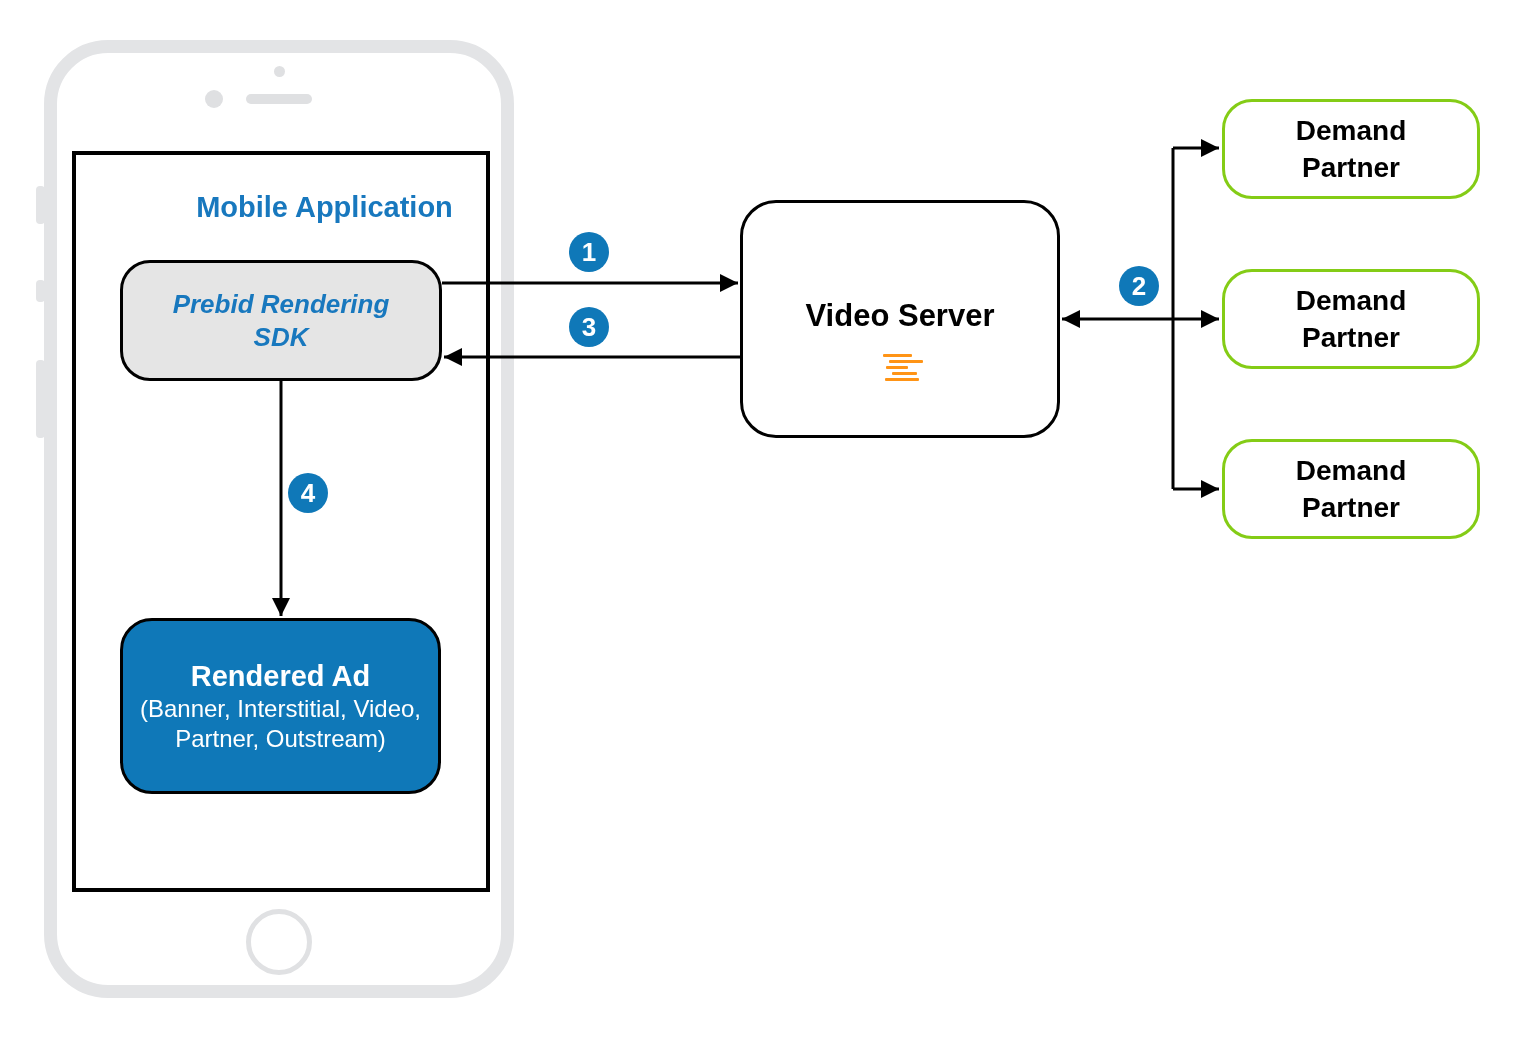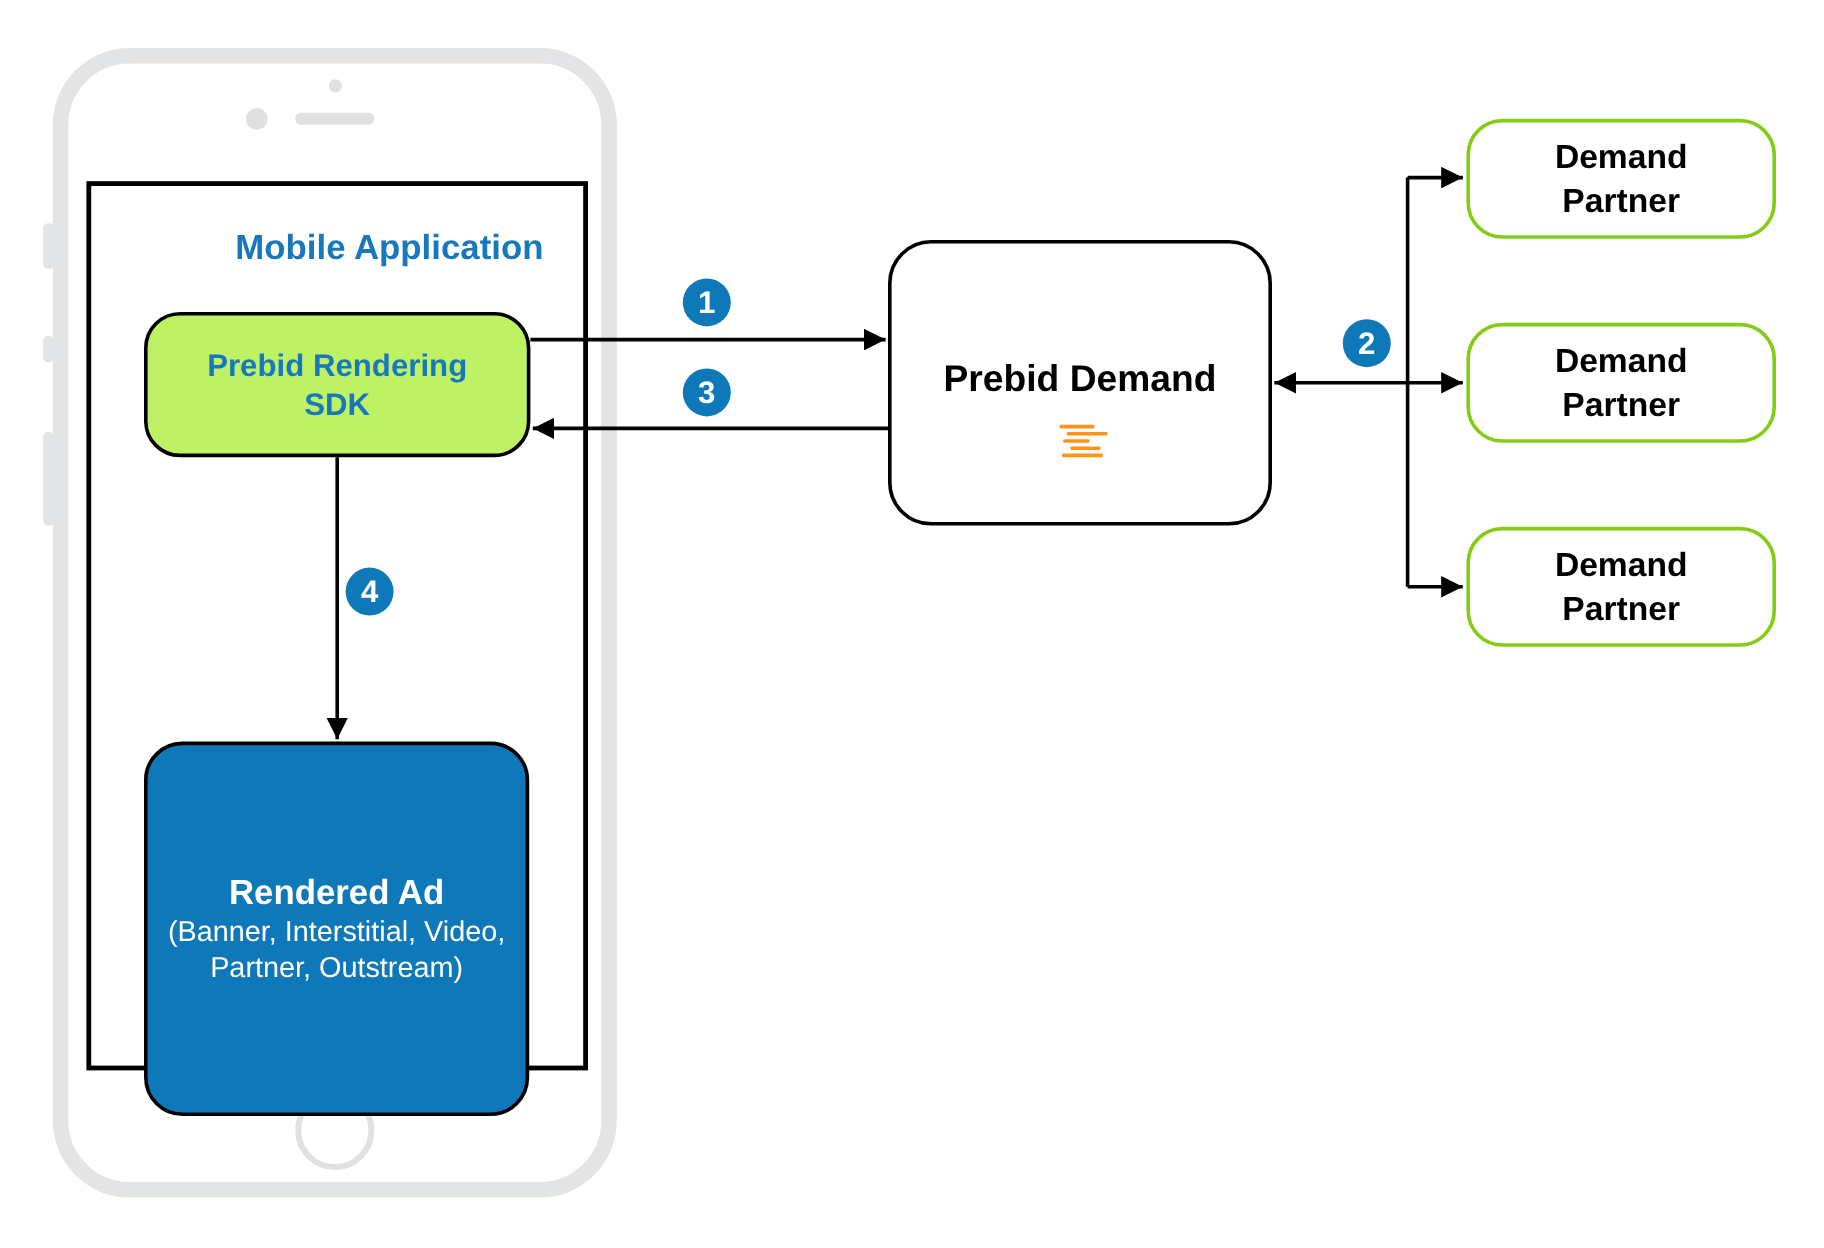--- a/index.html
+++ b/index.html
@@ -18,23 +18,23 @@
   .cam-dot{left:274px;top:66px;width:11px;height:11px;border-radius:50%;background:#dfe0e2;}
   .front-cam{left:205px;top:90px;width:18px;height:18px;border-radius:50%;background:#dfe0e2;}
   .speaker{left:246px;top:94px;width:66px;height:10px;border-radius:6px;background:#dfe0e2;}
   .home-btn{left:246px;top:909px;width:66px;height:66px;border-radius:50%;border:5px solid #e0e1e3;background:#ffffff;}
 
   
   .app-box{left:72px;top:151px;width:418px;height:741px;border:4px solid #000;background:#ffffff;}
   .app-title{left:72px;top:190px;width:505px;text-align:center;
     color:#1878be;font-size:29px;font-weight:bold;line-height:34px;}
   .sdk-box{left:120px;top:260px;width:322px;height:121px;border:3px solid #000;border-radius:30px;
-    background:#bef264;display:flex;flex-direction:column;align-items:center;justify-content:center;}
+    background:#e5e5e5;display:flex;flex-direction:column;align-items:center;justify-content:center;font-style:italic;}
   .sdk-box .line{color:#1878be;font-size:26px;font-weight:bold;line-height:33px;text-align:center;}
-  .ad-box{left:120px;top:618px;width:321px;height:312px;border:3px solid #000;border-radius:32px;
+  .ad-box{left:120px;top:618px;width:321px;height:176px;border:3px solid #000;border-radius:32px;
     background:#0f78b8;display:flex;flex-direction:column;align-items:center;justify-content:center;color:#fff;}
   .ad-title{font-size:29px;font-weight:bold;line-height:36px;text-align:center;}
   .ad-sub{font-size:24px;line-height:30px;text-align:center;}
   .server-box{left:740px;top:200px;width:320px;height:238px;border:3px solid #000;border-radius:36px;background:#ffffff;}
   .server-label{left:740px;top:298px;width:320px;text-align:center;color:#000;
     font-size:31px;font-weight:bold;line-height:36px;}
   .prebid-logo{left:883px;top:354px;width:40px;height:28px;}
   .prebid-logo .bar{position:absolute;height:3px;background:#ff9416;border-radius:1px;}
   .dp-box{left:1222px;width:258px;height:100px;border:3px solid #84cc16;border-radius:30px;background:#ffffff;
     display:flex;flex-direction:column;align-items:center;justify-content:center;}
@@ -88,21 +88,21 @@
     <line x1="442" y1="283" x2="738" y2="283" stroke="#000" stroke-width="3" marker-end="url(#ah)"></line>
     <line x1="740" y1="357" x2="444" y2="357" stroke="#000" stroke-width="3" marker-end="url(#ah)"></line>
     <line x1="281" y1="381" x2="281" y2="616" stroke="#000" stroke-width="3" marker-end="url(#ah)"></line>
     <line x1="1062" y1="319" x2="1219" y2="319" stroke="#000" stroke-width="3" marker-start="url(#ah)" marker-end="url(#ah)"></line>
     <line x1="1173" y1="148" x2="1173" y2="489" stroke="#000" stroke-width="3"></line>
     <line x1="1173" y1="148" x2="1219" y2="148" stroke="#000" stroke-width="3" marker-end="url(#ah)"></line>
     <line x1="1173" y1="489" x2="1219" y2="489" stroke="#000" stroke-width="3" marker-end="url(#ah)"></line>
   </svg>
 
   <div class="abs server-box"></div>
-  <div class="abs server-label">Prebid Demand</div>
+  <div class="abs server-label">Video Server</div>
   <div class="abs prebid-logo">
     <div class="bar" style="left:0px;top:0px;width:29px;"></div>
     <div class="bar" style="left:6px;top:6px;width:34px;"></div>
     <div class="bar" style="left:3px;top:12px;width:22px;"></div>
     <div class="bar" style="left:9px;top:18px;width:25px;"></div>
     <div class="bar" style="left:2px;top:24px;width:34px;"></div>
   </div>
 
   <div class="abs dp-box dp-a">
     <div class="line">Demand</div>

